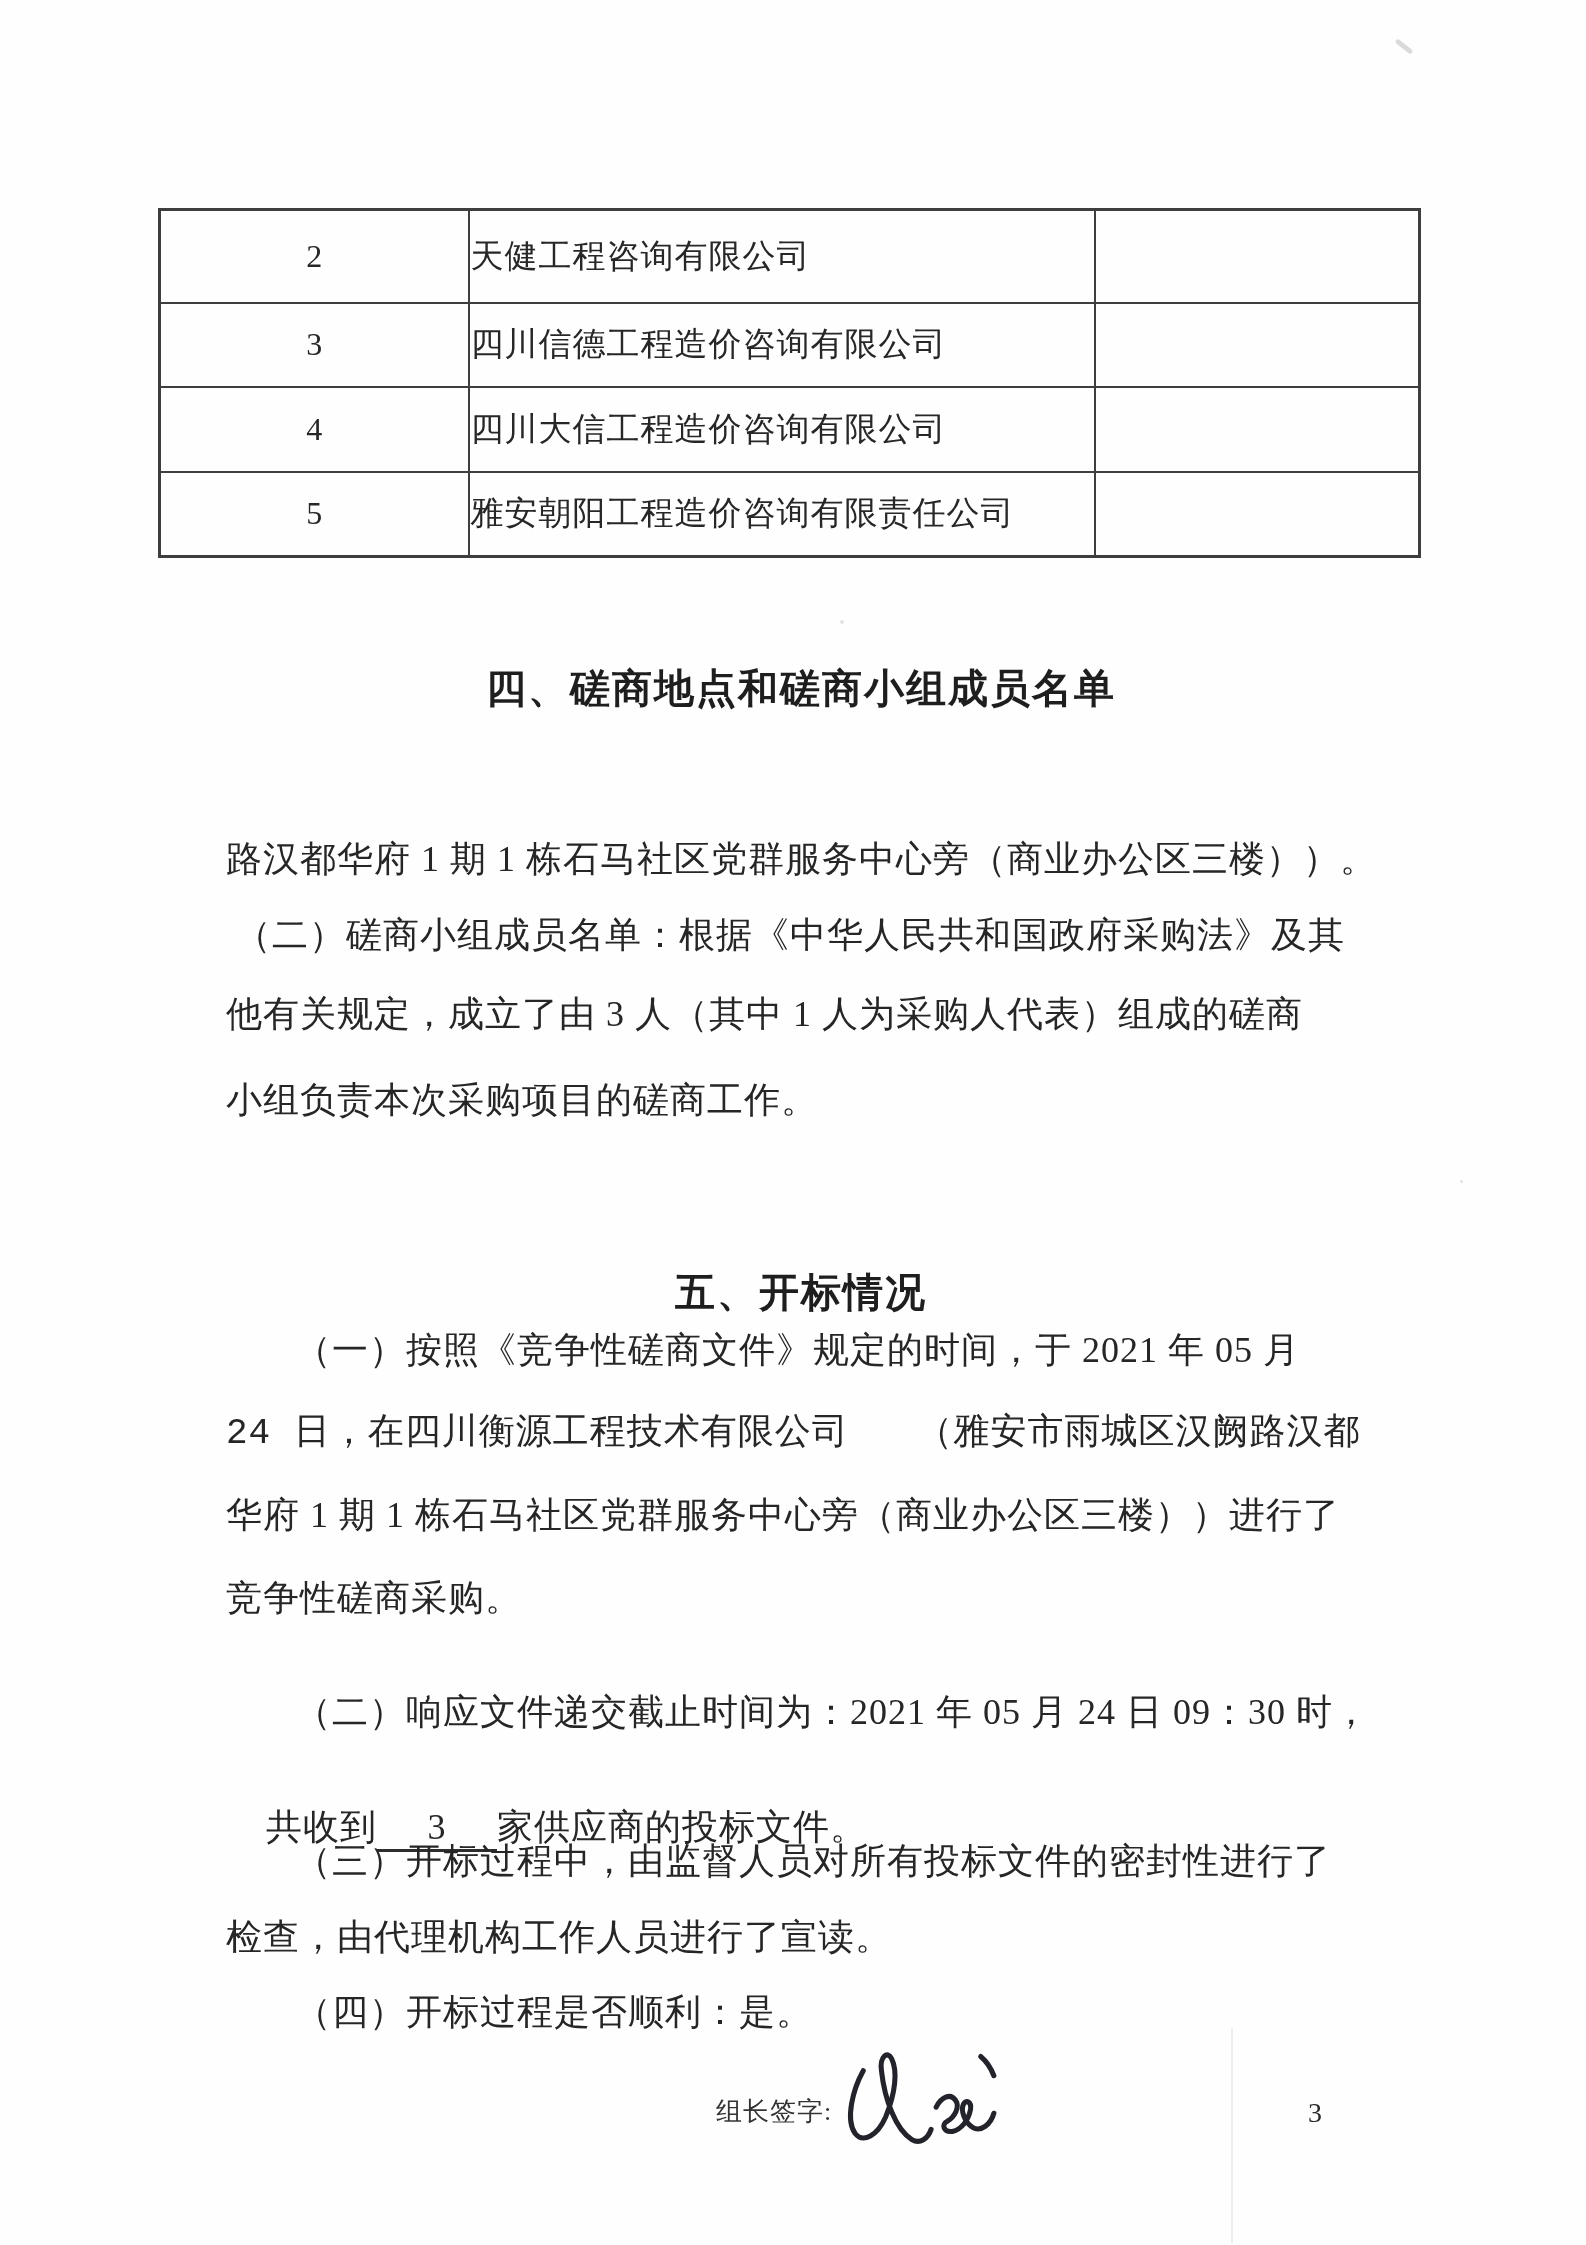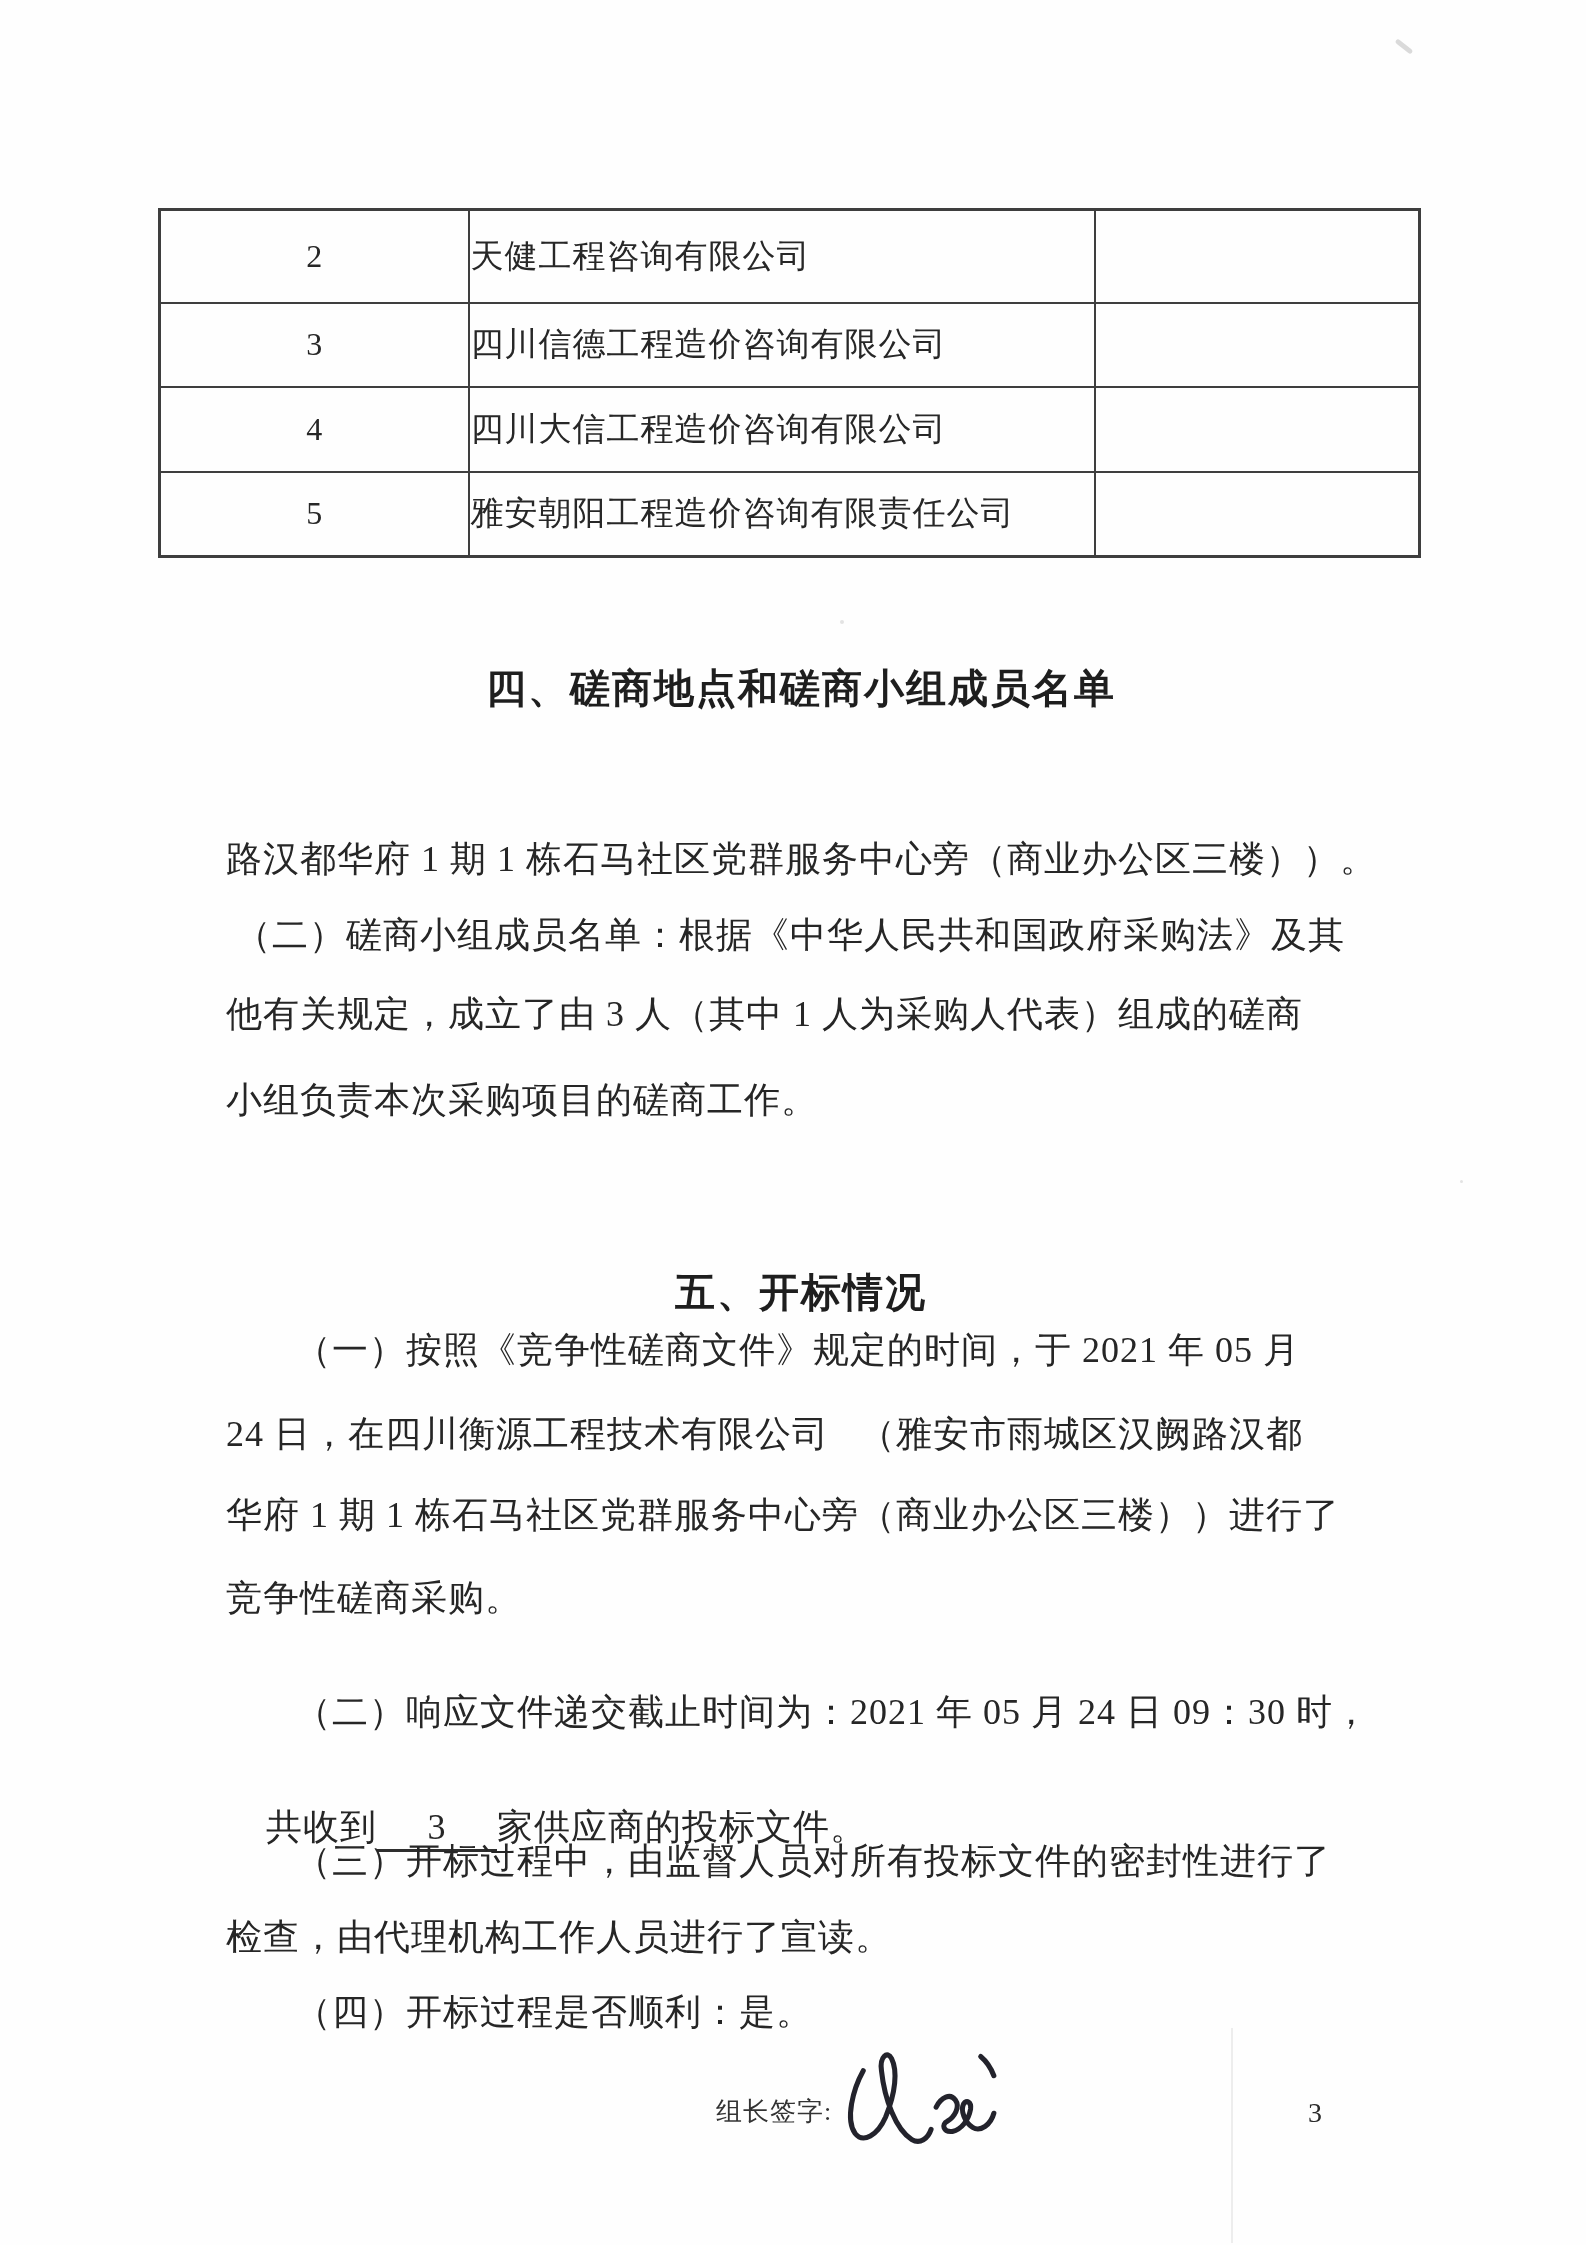--- a/index.html
+++ b/index.html
@@ -125,21 +125,21 @@
   </table>
 
   <div class="heading h4">四、磋商地点和磋商小组成员名单</div>
   <div class="line" style="left:226px;top:833px;">路汉都华府 1 期 1 栋石马社区党群服务中心旁（商业办公区三楼））。</div>
   <div class="line" style="left:235px;top:909px;">（二）磋商小组成员名单：根据《中华人民共和国政府采购法》及其</div>
   <div class="line" style="left:226px;top:988px;">他有关规定，成立了由 3 人（其中 1 人为采购人代表）组成的磋商</div>
   <div class="line" style="left:226px;top:1074px;">小组负责本次采购项目的磋商工作。</div>
 
   <div class="heading h5">五、开标情况</div>
   <div class="line" style="left:295px;top:1324px;">（一）按照《竞争性磋商文件》规定的时间，于 2021 年 05 月</div>
-  <div class="line" style="left:226px;top:1408px;">24 日，在四川衡源工程技术有限公司   （雅安市雨城区汉阙路汉都</div>
+  <div class="line" style="left:226px;top:1408px;font-family:Liberation Mono, monospace;">24 日，在四川衡源工程技术有限公司   （雅安市雨城区汉阙路汉都</div>
   <div class="line" style="left:226px;top:1489px;">华府 1 期 1 栋石马社区党群服务中心旁（商业办公区三楼））进行了</div>
   <div class="line" style="left:226px;top:1572px;">竞争性磋商采购。</div>
   <div class="line" style="left:295px;top:1666px;margin-top:20px;">（二）响应文件递交截止时间为：2021 年 05 月 24 日 09：30 时，</div>
 
   <div class="line" style="left:226px;top:1749px;">
     <span>共收到</span><span class="blank-underline">3</span><span>家供应商的投标文件。</span>
   </div>
 
   <div class="line" style="left:295px;top:1835px;">（三）开标过程中，由监督人员对所有投标文件的密封性进行了</div>
   <div class="line" style="left:226px;top:1911px;">检查，由代理机构工作人员进行了宣读。</div>

